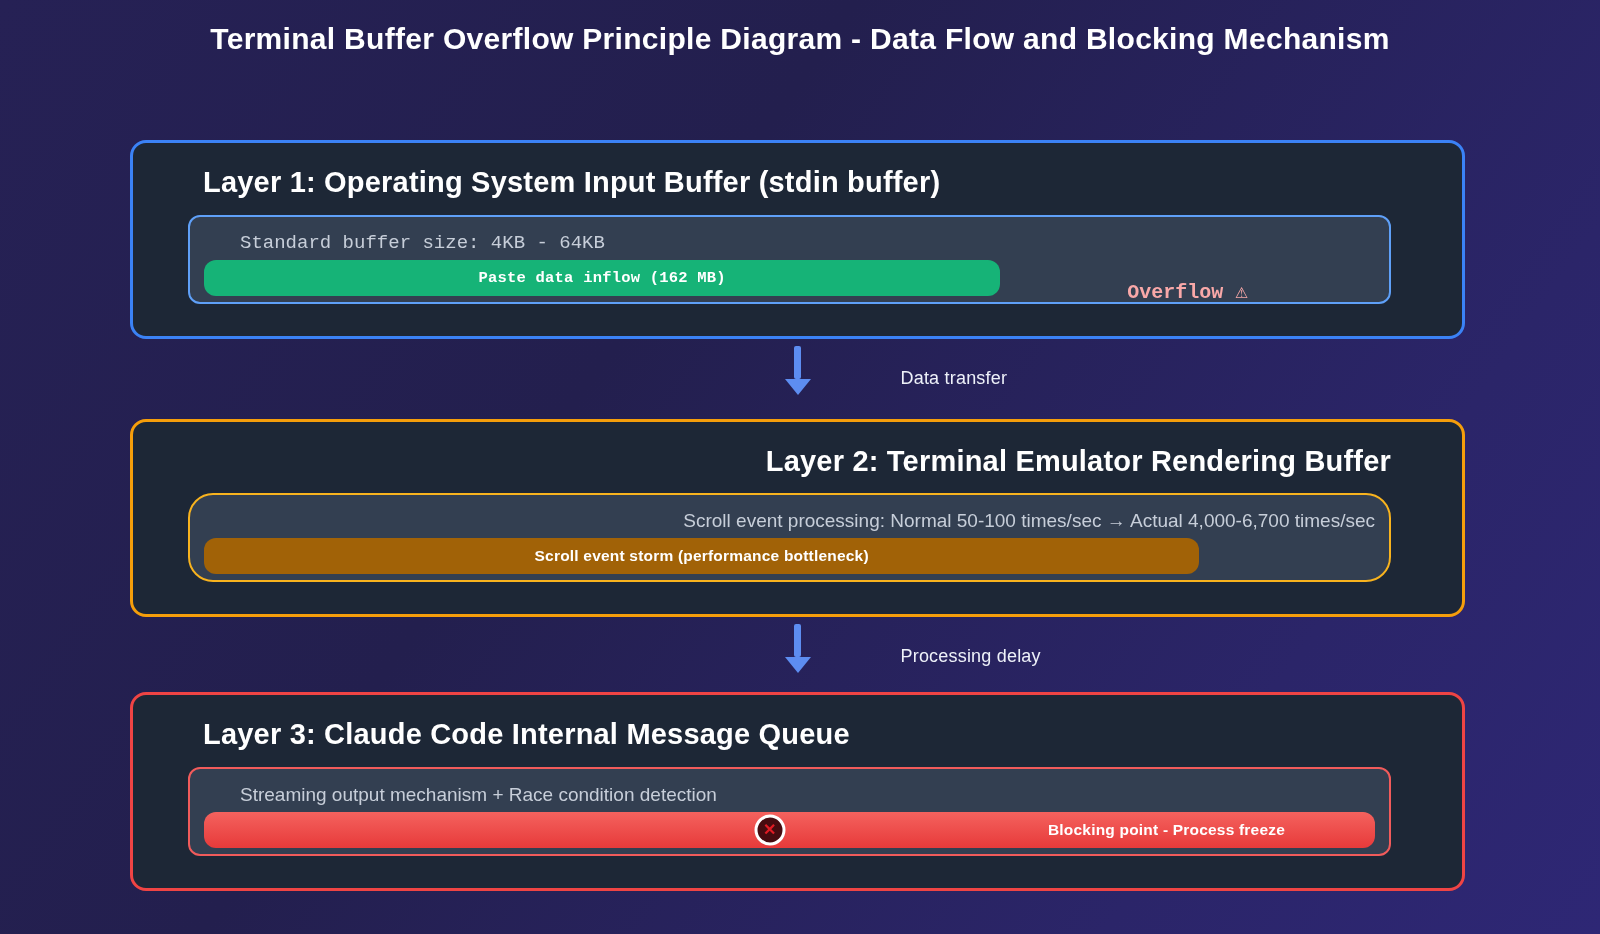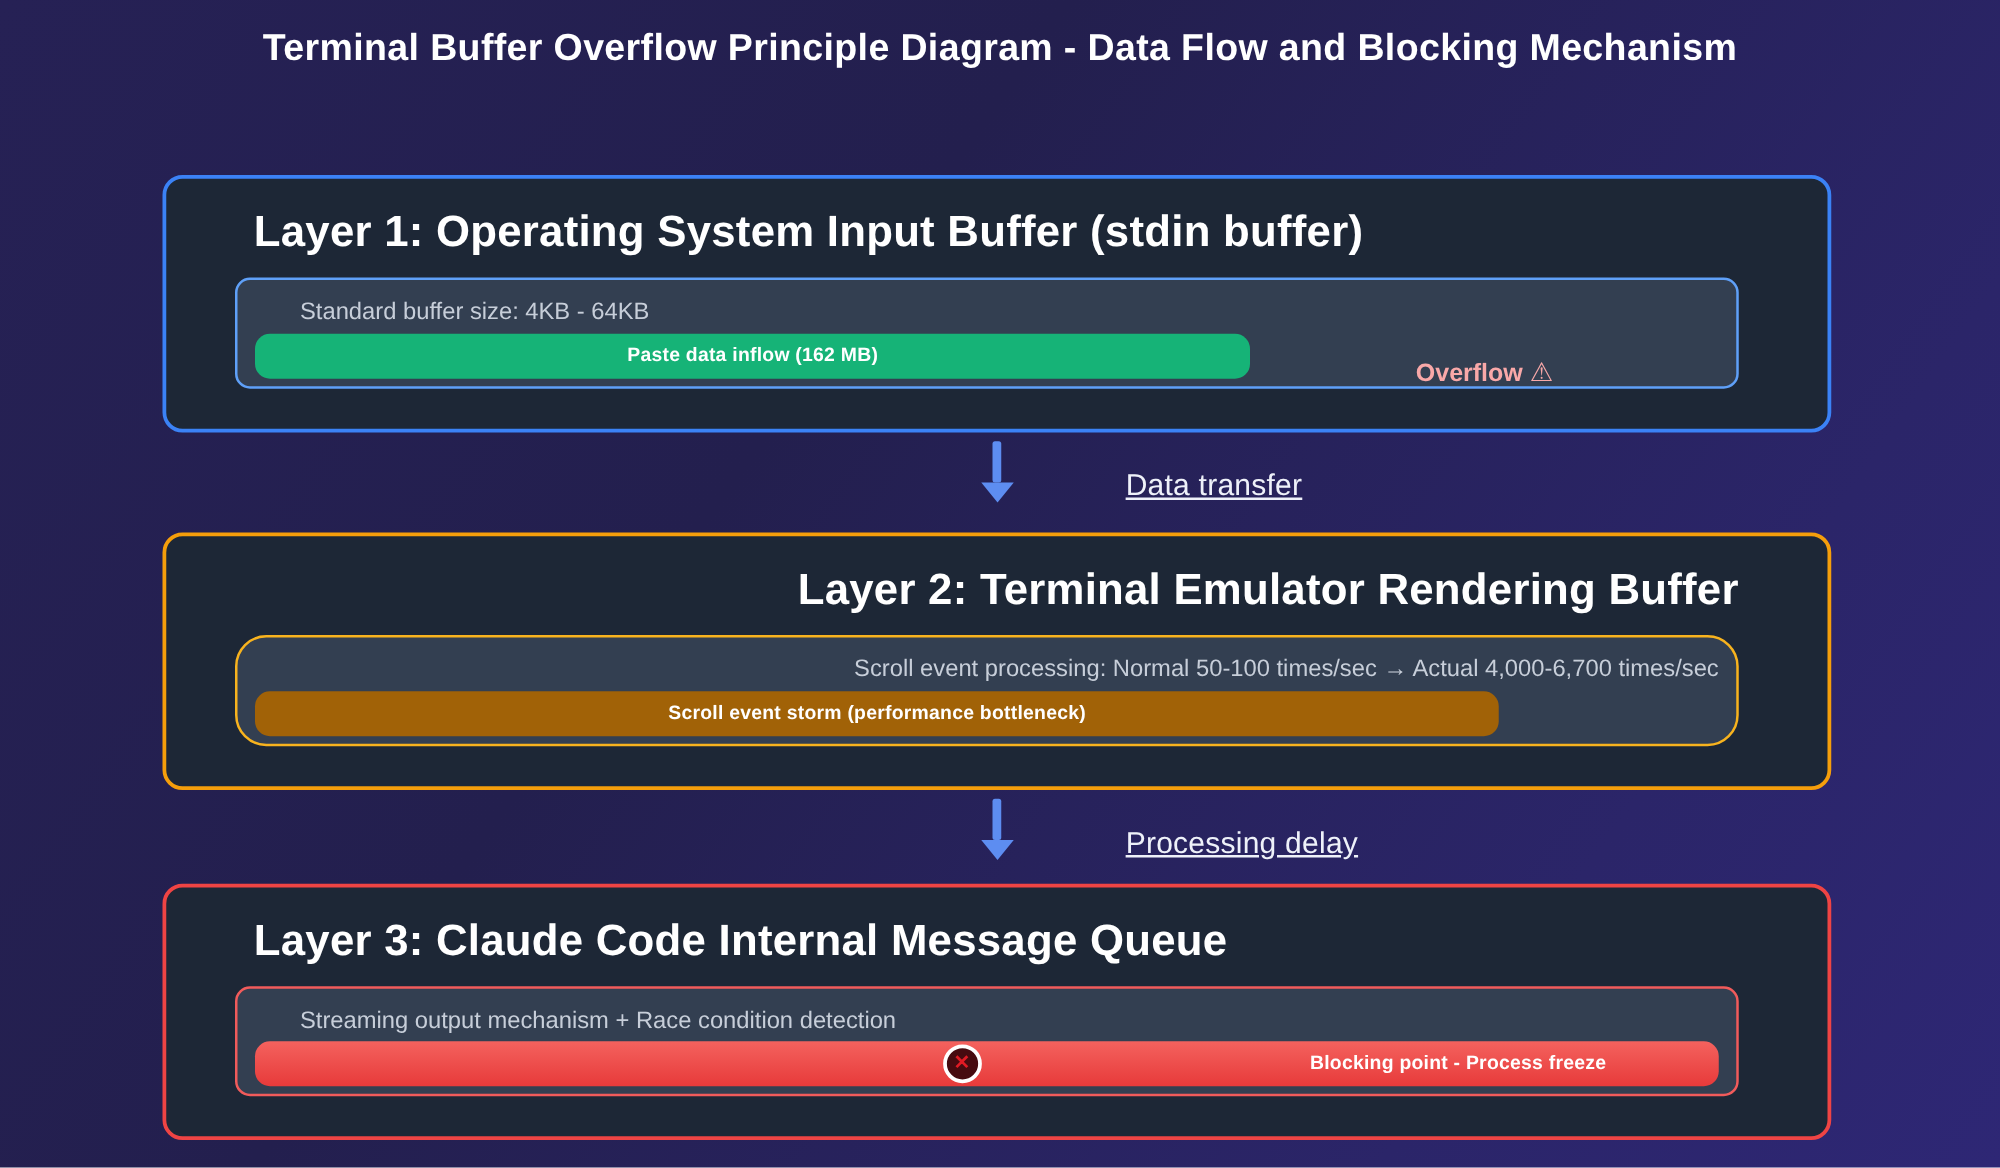--- a/index.html
+++ b/index.html
@@ -14,21 +14,21 @@
     color:#ffffff;font-size:30px;font-weight:800;letter-spacing:.3px;
   }
   .stack{width:1335px;margin-left:130px;box-sizing:border-box;}
   .layer{
     box-sizing:border-box;margin-top:84px;
     background:#1d2736;border:3px solid #888;border-radius:16px;
     padding:22px 71px 32px 55px;
   }
   .layer + .connector + .layer{margin-top:0;}
   .layer-title{
-    margin:0 0 15px 15px;color:#ffffff;font-size:35px;font-weight:800;letter-spacing:.2px;
+    margin:0 0 15px 15px;color:#ffffff;font-size:29px;font-weight:800;letter-spacing:.2px;
     line-height:1.2;
   }
   .panel{
     box-sizing:border-box;background:#333f51;border:2px solid #aaa;border-radius:12px;
     padding:13px 14px 12px 14px;
   }
   .panel-info{
     margin:2px 0 11px 36px;color:#c7ced9;font-size:19px;line-height:1.2;
   }
   .bar-row{display:flex;align-items:center;height:24px;}
@@ -53,33 +53,33 @@
   }
   .connector{position:relative;height:73px;}
   .connector.c2{height:68px;}
   .arrow{--ac:#5d8df1;width:7px;height:33px;background:var(--ac);margin:7px auto 0;position:relative;border-radius:2px;}
   .arrow::after{
     content:"";position:absolute;left:50%;transform:translateX(-50%);top:100%;
     border:13px solid transparent;border-top:16px solid var(--ac);border-bottom:0;
   }
   .connector-label{
     position:absolute;left:calc(50% + 103px);top:22px;
-    color:#eef1f9;font-size:24px;letter-spacing:.2px;white-space:nowrap;text-decoration:underline;
+    color:#eef1f9;font-size:18px;letter-spacing:.2px;white-space:nowrap;
   }
 </style>
 </head>
 <body>
 
 <h1 class="page-title">Terminal Buffer Overflow Principle Diagram - Data Flow and Blocking Mechanism</h1>
 
 <div class="stack">
 
   <section class="layer" style="border-color: rgb(59, 130, 246);">
     <h2 class="layer-title">Layer 1: Operating System Input Buffer (stdin buffer)</h2>
-    <div class="panel" style="border-color: rgb(95, 160, 248);">
+    <div class="panel" style="border-color: rgb(95, 160, 248); font-family: Liberation Mono, monospace;">
       <div class="panel-info">Standard buffer size: 4KB - 64KB</div>
       <div class="bar-row">
         <div class="bar" style="width: 68%; background: rgb(22, 179, 119);">
           <span class="bar-text">Paste data inflow (162 MB)</span>
         </div>
         <div class="side" style="color: rgb(249, 168, 168); margin-top: 28px;">
           <span>Overflow</span>
           <span class="warn-glyph">⚠</span>
         </div>
       </div>

